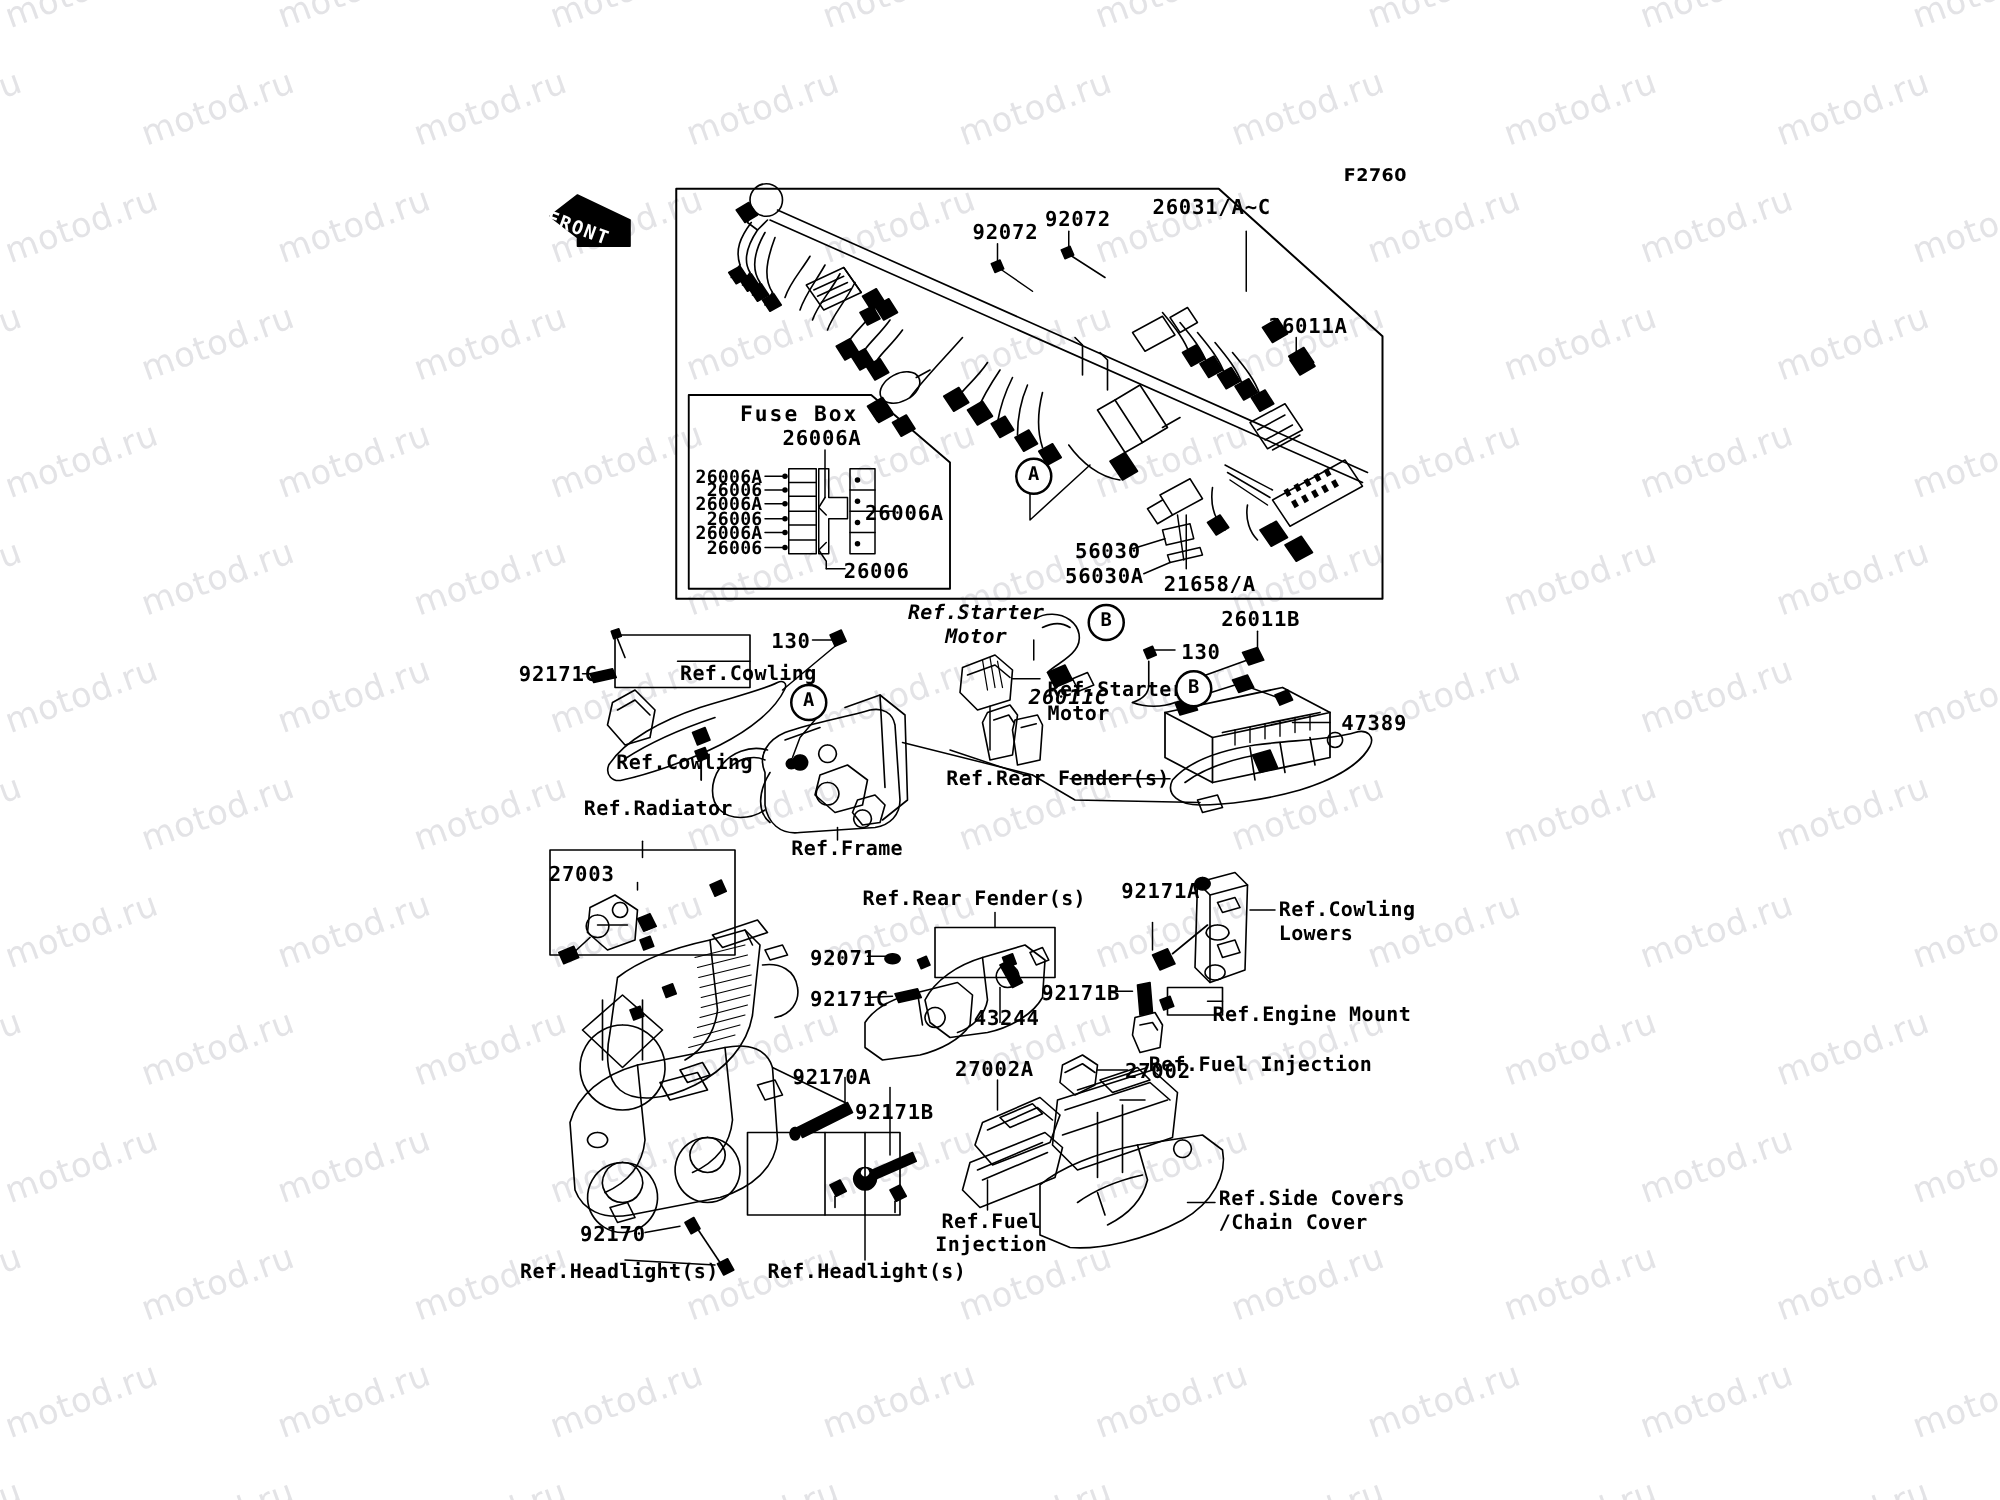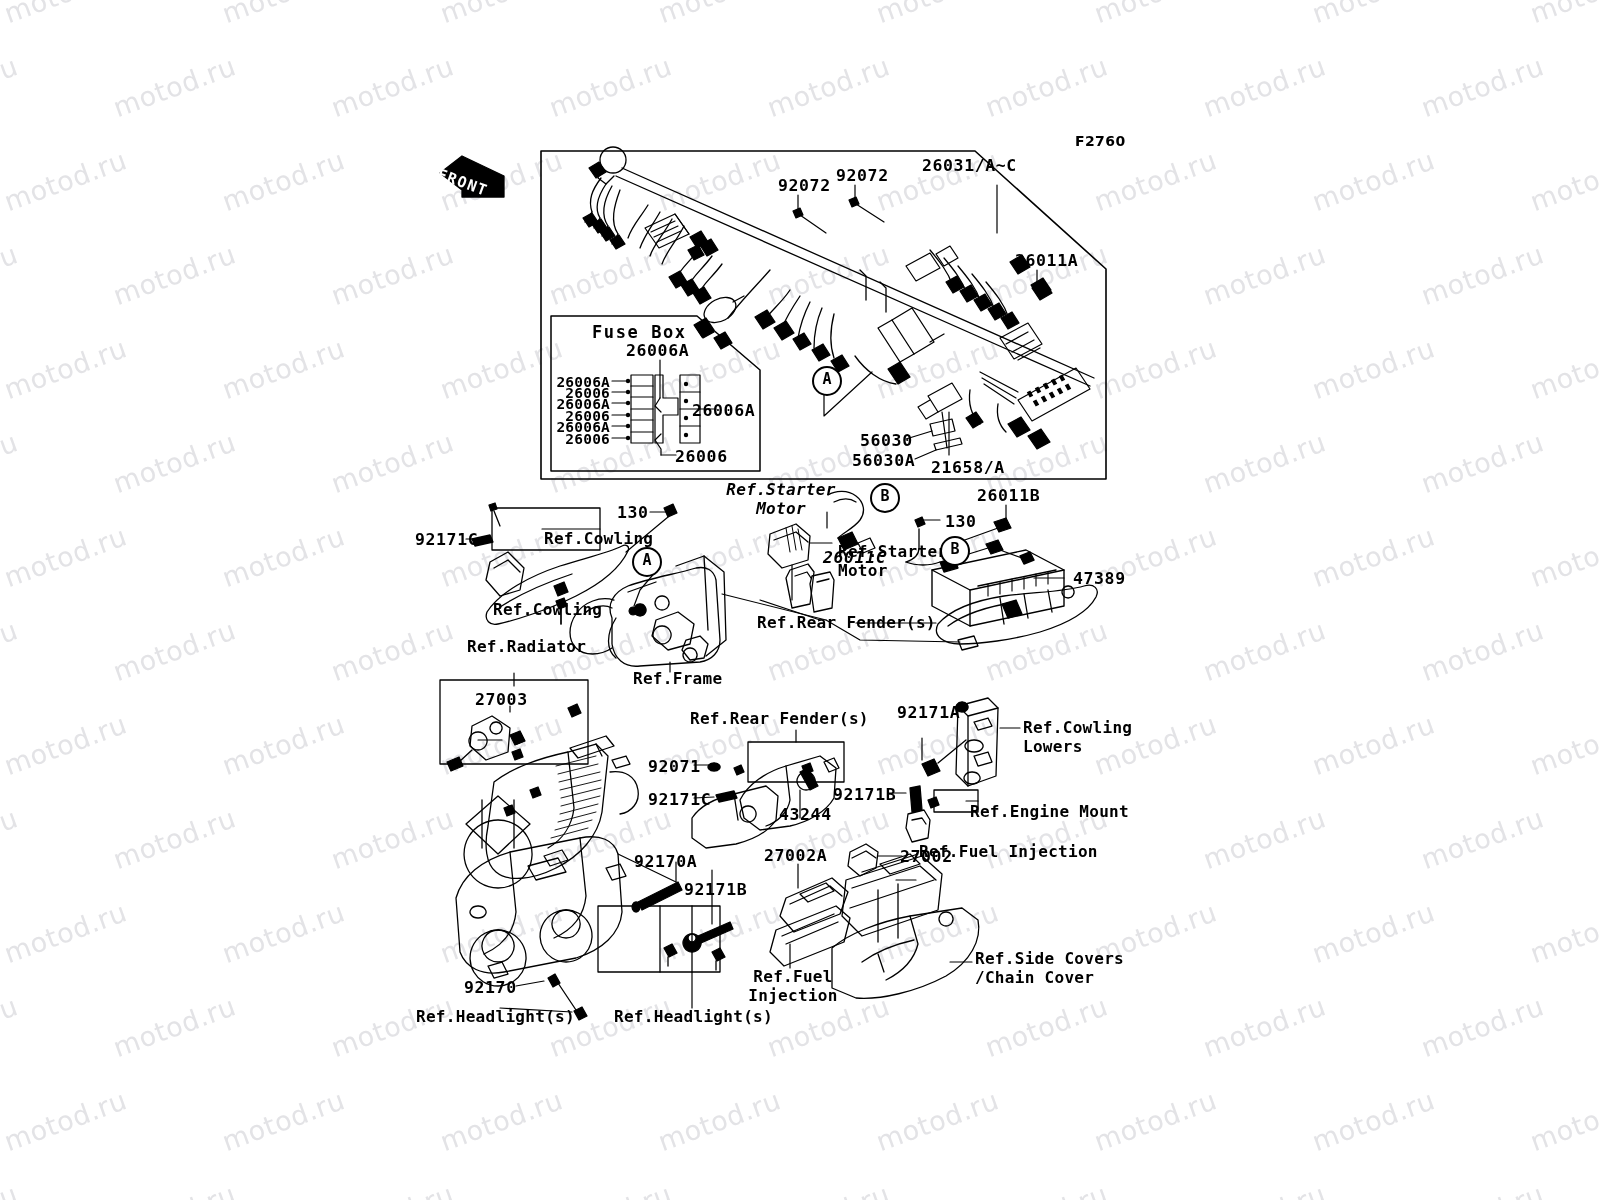--- a/index.html
+++ b/index.html
@@ -807,21 +807,21 @@
 <div class="lbl ref center" style="left:726px;top:481px;width:110px;font-style:italic;">Ref.Starter
 Motor</div>
 <div class="lbl ref" style="left:838px;top:543px;">Ref.Starter
 Motor</div>
 <div class="lbl ref" style="left:757px;top:614px;">Ref.Rear Fender(s)</div>
 
 <div class="circ" style="left:632px;top:547px;">A</div>
 <div class="circ" style="left:870px;top:483px;">B</div>
 <div class="circ" style="left:940px;top:536px;">B</div>
 
-<div class="lbl pn" style="left:475px;top:690px;">27003</div>
+<div class="lbl pn" style="left:439px;top:690px;">27003</div>
 <div class="lbl pn" style="left:648px;top:757px;">92071</div>
 <div class="lbl pn" style="left:648px;top:790px;">92171C</div>
 <div class="lbl pn" style="left:779px;top:805px;">43244</div>
 <div class="lbl pn" style="left:897px;top:703px;">92171A</div>
 <div class="lbl pn" style="left:833px;top:785px;">92171B</div>
 <div class="lbl pn" style="left:634px;top:852px;">92170A</div>
 <div class="lbl pn" style="left:684px;top:880px;">92171B</div>
 <div class="lbl pn" style="left:464px;top:978px;">92170</div>
 <div class="lbl pn" style="left:764px;top:846px;">27002A</div>
 <div class="lbl pn" style="left:900px;top:847px;">27002</div>

